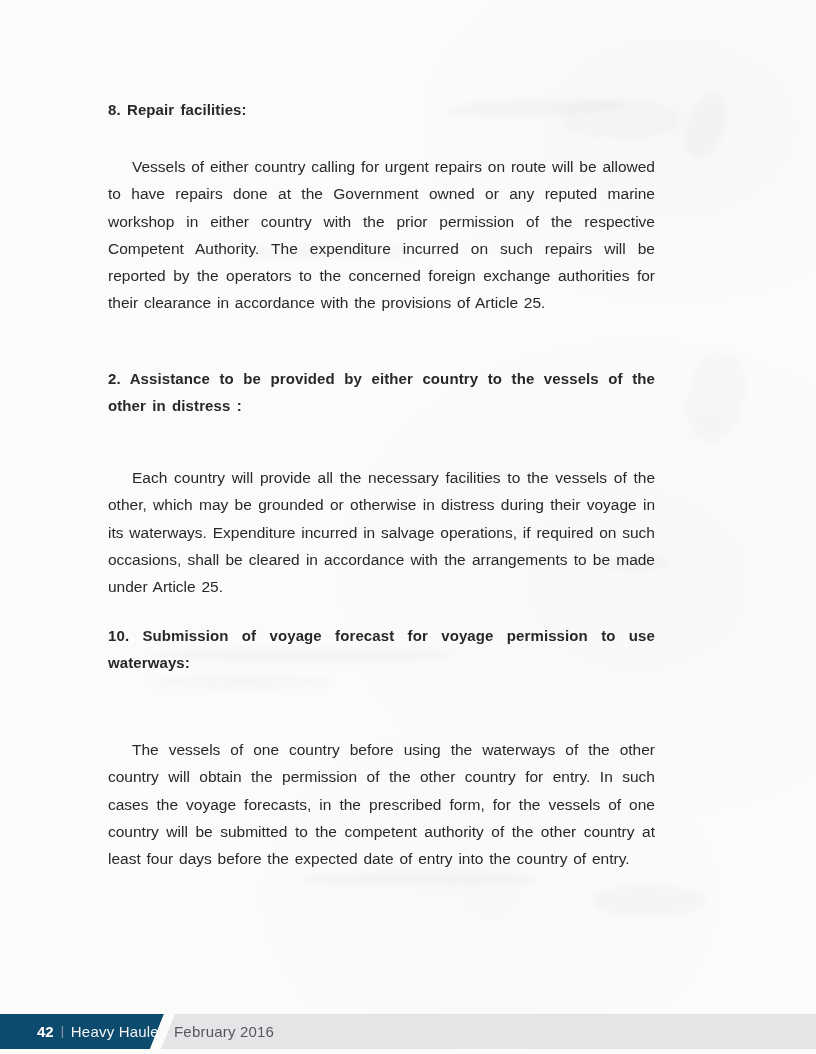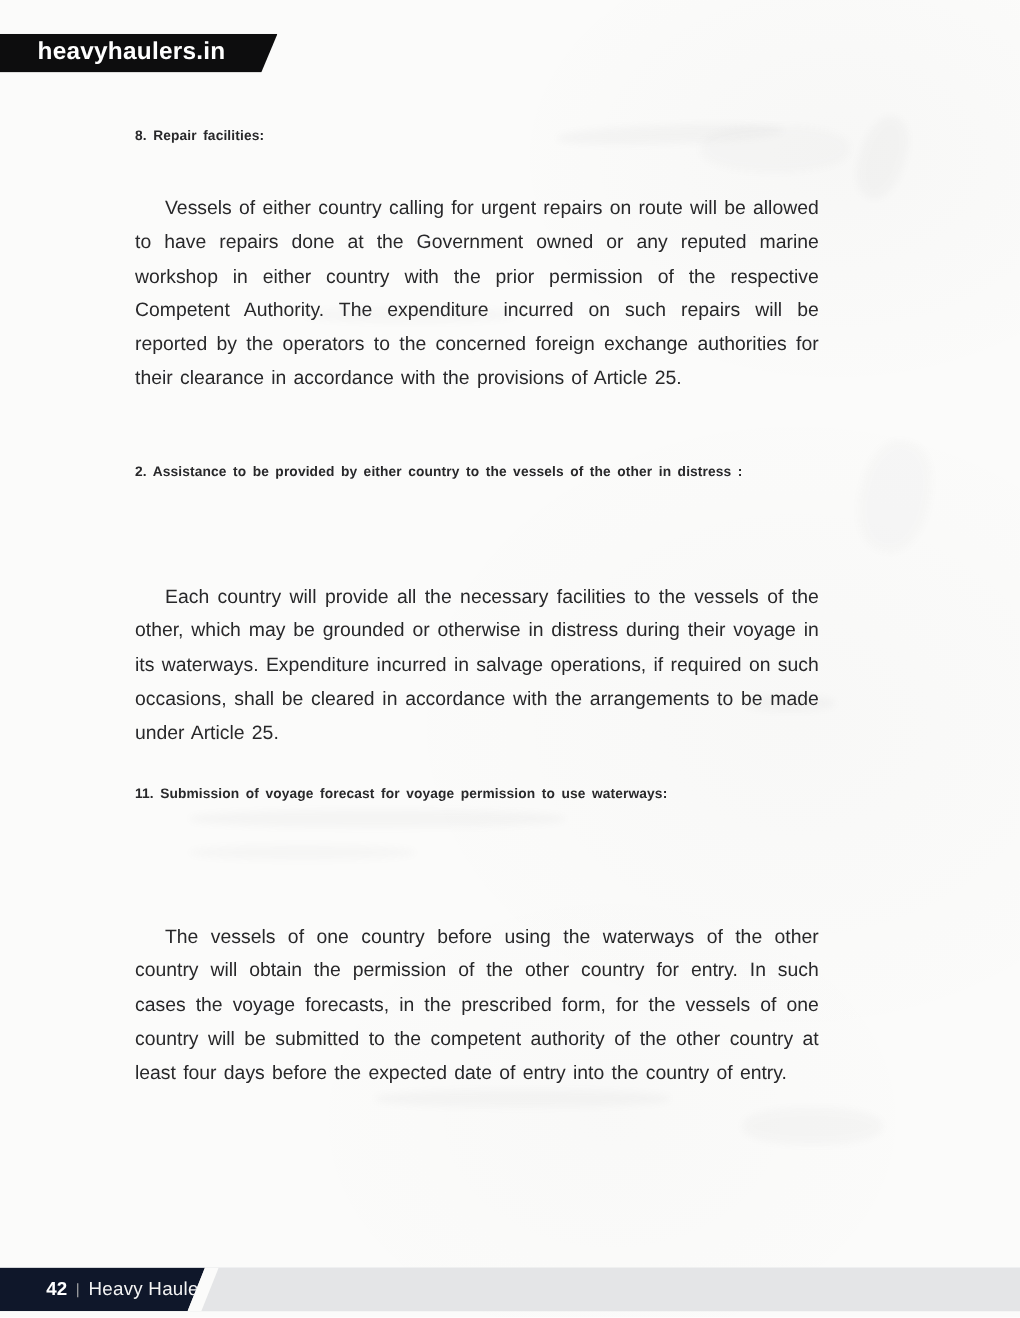--- a/index.html
+++ b/index.html
@@ -25,21 +25,21 @@
     padding-left:30px; padding-bottom:2px;
   }
 
   
   .content {
     position:absolute; left:108px; top:0; width:547px;
     color:#28282a; font-size:15.5px; line-height:27.3px;
   }
   .content h2 {
     position:absolute; margin:0; width:100%;
-    font-size:11px; font-weight:700; letter-spacing:.1px;
+    font-size:15px; font-weight:700; letter-spacing:.1px;
     text-align:justify; text-align-last:left; word-spacing:2px;
   }
   .content p {
     position:absolute; margin:0; width:100%;
     text-align:justify; text-align-last:left; text-indent:24px;
     word-spacing:1.5px;
   }
   .h8  { top:96px;  }
   .p8  { top:153px; }
   .h9  { top:365px; }
@@ -47,21 +47,21 @@
   .h10 { top:622px; }
   .p10 { top:736px; }
 
   
   .footer {
     position:absolute; left:0; top:1014px; width:816px; height:35px;
     background:#e4e5e7;
   }
   .footer-dark {
     position:absolute; left:0; top:0; width:175px; height:100%;
-    background:#0f172a;
+    background:#0c4a6e;
     clip-path:polygon(0 0, 164px 0, 150px 100%, 0 100%);
     display:flex; align-items:center; box-sizing:border-box; padding-left:37px;
   }
   .footer-slash {
     position:absolute; left:0; top:0; width:185px; height:100%;
     background:#fbfbfa;
     clip-path:polygon(164px 0, 175px 0, 161px 100%, 150px 100%);
   }
   .footer .pg  { color:#ffffff; font-weight:700; font-size:15px; }
   .footer .sep { color:#a3a4a6; font-size:12px; margin:0 7px; position:relative; top:-1px; }
@@ -86,48 +86,46 @@
   .a7  { left:152px; top:676px; width:180px; height:12px; opacity:.04; }
   .a8  { left:300px; top:872px; width:236px; height:14px; opacity:.05; }
   .a9  { left:594px; top:886px; width:112px; height:30px; opacity:.045; }
   .a10 { left:560px; top:100px; width:120px; height:38px; opacity:.03; }
 </style>
 </head>
 <body>
 
 <div class="page">
 
-  <div class="banner">
-    <span class="brand">heavyhaulers.in</span>
-  </div>
 
   <div class="artifact a1"></div>
   <div class="artifact a2"></div>
   <div class="artifact a3"></div>
   <div class="artifact a4"></div>
   <div class="artifact a5"></div>
   <div class="artifact a6"></div>
   <div class="artifact a7"></div>
   <div class="artifact a8"></div>
   <div class="artifact a9"></div>
   <div class="artifact a10"></div>
 
   <main class="content">
     <h2 class="h8">8. Repair facilities:</h2>
     <p class="p8">Vessels of either country calling for urgent repairs on route will be allowed to have repairs done at the Government owned or any reputed marine workshop in either country with the prior permission of the respective Competent Authority. The expenditure incurred on such repairs will be reported by the operators to the concerned foreign exchange authorities for their clearance in accordance with the provisions of Article 25.</p>
 
     <h2 class="h9">2. Assistance to be provided by either country to the vessels of the other in distress :</h2>
     <p class="p9">Each country will provide all the necessary facilities to the vessels of the other, which may be grounded or otherwise in distress during their voyage in its waterways. Expenditure incurred in salvage operations, if required on such occasions, shall be cleared in accordance with the arrangements to be made under Article 25.</p>
 
-    <h2 class="h10">11. Submission of voyage forecast for voyage permission to use waterways:</h2>
+    <h2 class="h10">10. Submission of voyage forecast for voyage permission to use waterways:</h2>
     <p class="p10">The vessels of one country before using the waterways of the other country will obtain the permission of the other country for entry. In such cases the voyage forecasts, in the prescribed form, for the vessels of one country will be submitted to the competent authority of the other country at least four days before the expected date of entry into the country of entry.</p>
   </main>
 
   <footer class="footer">
     <div class="footer-dark">
       <span class="pg">42</span>
       <span class="sep">|</span>
       <span class="mag">Heavy Haulers</span>
     </div>
     <div class="footer-slash"></div>
+    <div class="footer-date">February 2016</div>
   </footer>
 
 </div>
 
 </body></html>

